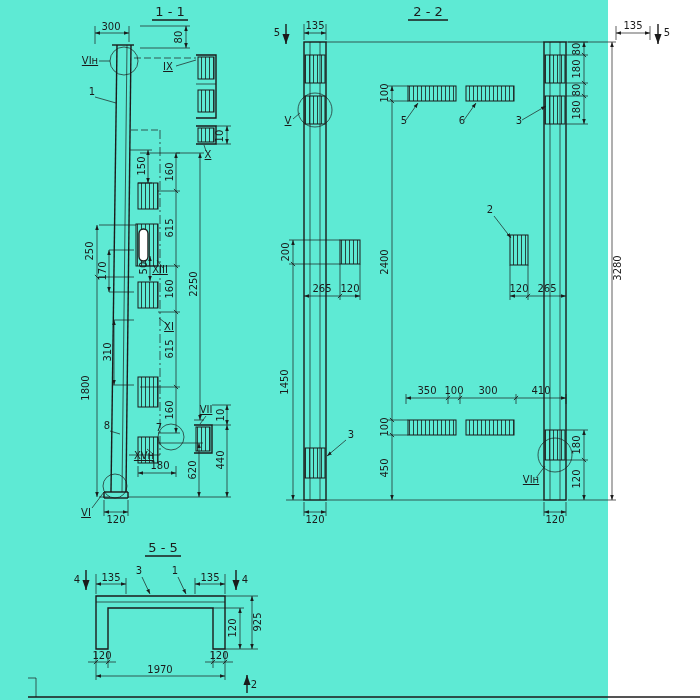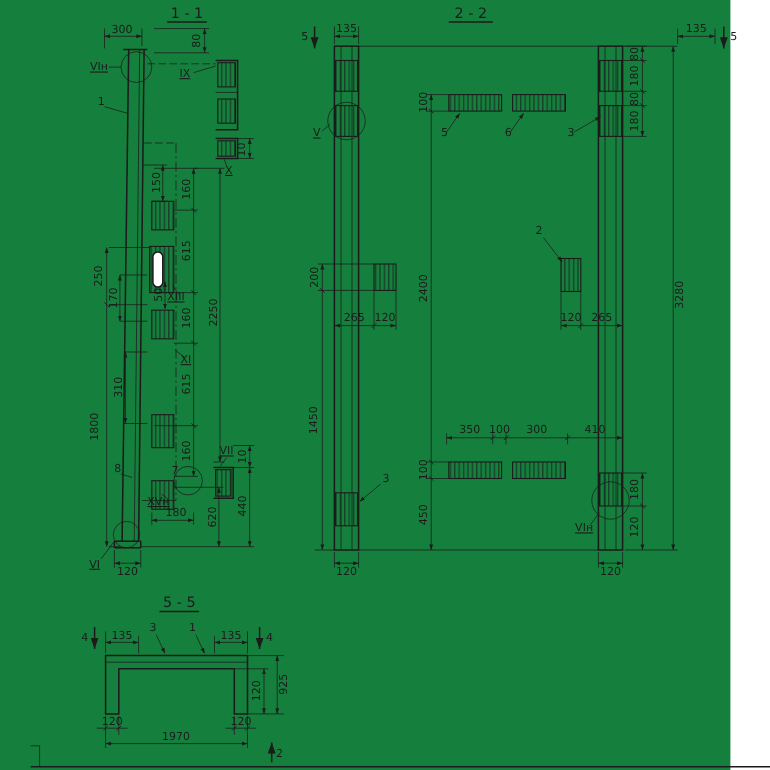--- a/index.html
+++ b/index.html
@@ -1,16 +1,16 @@
 <!DOCTYPE html>
 <html><head>
 <meta charset="utf-8">
 <style>
   html,body{margin:0;padding:0;background:#ffffff;width:700px;height:700px;overflow:hidden}
-  .sheet{position:relative;width:664px;height:700px;background:#15803d;font-family:"DejaVu Sans",sans-serif}
+  .sheet{position:relative;width:608px;height:700px;background:#5eead4;font-family:"DejaVu Sans",sans-serif}
   svg{display:block}
   .thin{stroke:#1b1b1b;stroke-width:0.7;fill:none}
   .med{stroke:#1b1b1b;stroke-width:1.4;fill:none}
   .dim{stroke:#1b1b1b;stroke-width:0.7;fill:none}
   .dash{stroke-dasharray:7 3}
   .dashdot{stroke-dasharray:9 3 2 3}
   .hatch{fill:url(#hatch);stroke:#1b1b1b;stroke-width:1}
   text{font-family:"DejaVu Sans",sans-serif;font-size:10px;fill:#1b1b1b}
   text.ttl{font-size:13px}
   text.ref{text-decoration:underline}

